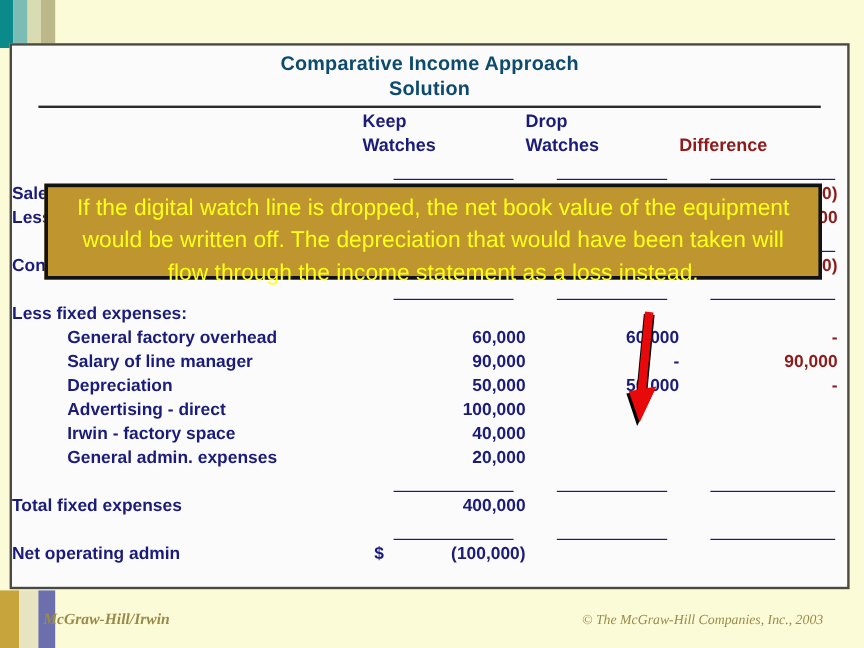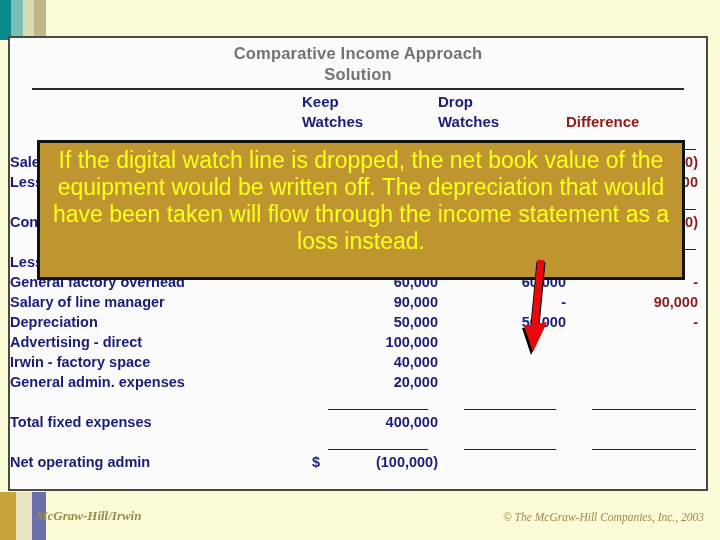--- a/index.html
+++ b/index.html
@@ -21,21 +21,21 @@
     position:absolute;left:8px;top:36px;width:700px;height:455px;
     background:#fbfbfb;
     border:2px solid #4a4a42;
     box-sizing:border-box;
     overflow:hidden;
   }
 
   
   .title-line{
     text-align:center;
-    color:#737373;
+    color:#0c4a6e;
     font-weight:bold;
     font-size:16.5px;
     letter-spacing:.2px;
     line-height:20px;
   }
   #title-1{margin-top:5px;}
   #title-2{margin-top:1px;}
 
   .rule-full{
     height:0;border-top:2px solid #2b2b2b;
@@ -48,58 +48,58 @@
     color:#1b1b7a;font-weight:bold;font-size:14.5px;
     table-layout:fixed;
   }
   table.fin td{padding:0;height:20px;vertical-align:bottom;white-space:nowrap;}
   col.c-label{width:292px;}
   col.c-keep{width:136px;}
   col.c-drop{width:128px;}
   col.c-diff{width:140px;}
 
   .lbl{padding-left:22px;}
-  .lbl.ind{}
+  .lbl.ind{padding-left:46px;}
   .num{text-align:right;padding-right:18px;}
   .num.diff{color:#8d1b1b;padding-right:8px;}
   .hdr{text-align:left;font-size:15px;color:#1b1b7a;}
   .hdr.diff{color:#8d1b1b;}
 
   
   .money{display:inline-block;position:relative;}
   .money .cur{position:absolute;left:-64px;top:0;}
   .ul-box{display:block;height:0;border-top:1.5px solid #1b1b7a;margin:0 10px 0 26px;}
   td.rulecell{height:7px;}
 
   
   #callout{
-    position:absolute;left:37px;top:140px;width:648px;height:140px;
+    position:absolute;left:37px;top:153px;width:648px;height:80px;
     background:#bf9530;
     border:3px solid #121212;
     box-sizing:border-box;
     color:#ffff1a;
-    font-size:23px;
+    font-size:19px;
     line-height:27px;
     text-align:center;
     padding:4px 10px 0 10px;
     z-index:30;
   }
 
   
   #arrow{position:absolute;left:500px;top:258px;width:70px;height:105px;z-index:40;}
 
   
   #footer-left{
     position:absolute;left:36px;bottom:16px;
     font-family:"Liberation Serif", serif;
     font-style:italic;font-weight:bold;font-size:13px;
     color:#9a8a4a;
   }
   #footer-right{
-    position:absolute;right:16px;bottom:17px;
+    position:absolute;right:34px;bottom:17px;
     font-family:"Liberation Serif", serif;
     font-style:italic;font-size:11.5px;
     color:#9a8a4a;
   }
 </style>
 </head>
 <body>
 
 <div id="deco-top-left">
   <i style="width:11px;background:#0a8a8a"></i>

